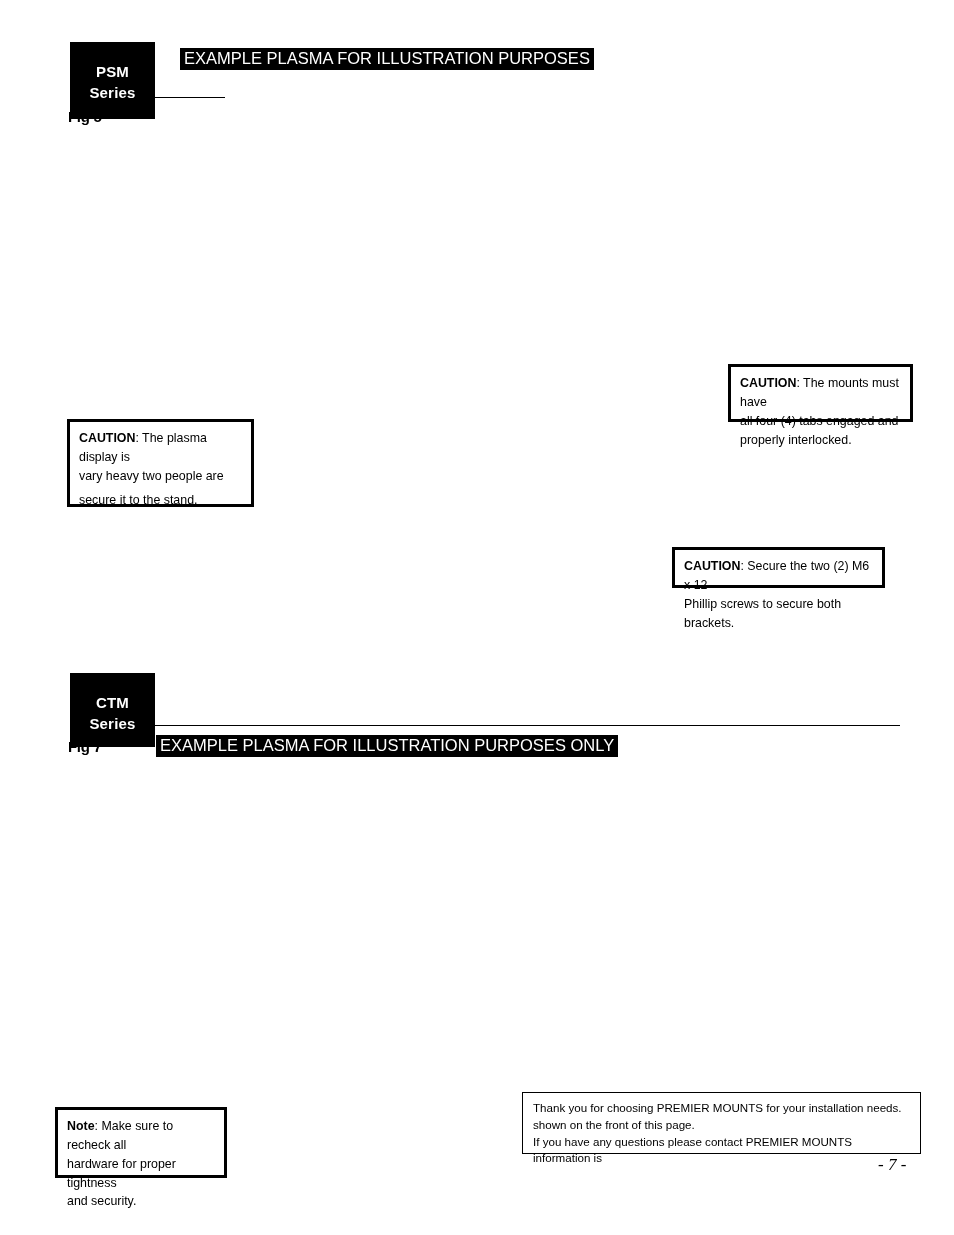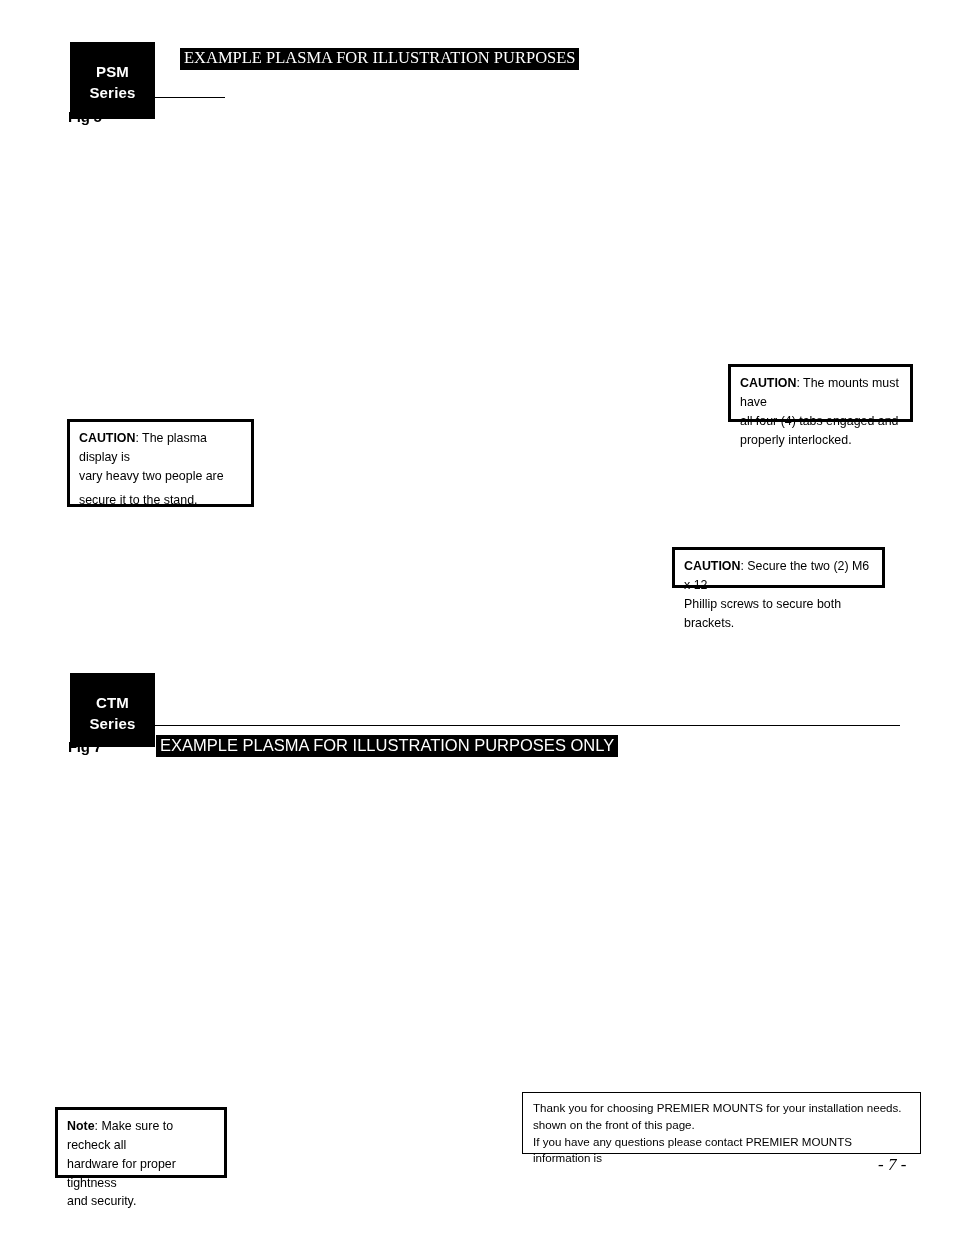--- a/index.html
+++ b/index.html
@@ -23,21 +23,21 @@
 </head>
 <body>
 
 <div class="page">
 
   <div class="abs series-tag" style="left:70px;top:42px;width:85px;height:57px;">
     <div>PSM</div>
     <div>Series</div>
   </div>
   <div class="abs rule" style="left:155px;top:97px;width:70px;"></div>
-  <div class="abs banner" style="left:180px;top:48px;font-family:Liberation Serif, serif;">EXAMPLE PLASMA FOR ILLUSTRATION PURPOSES</div>
+  <div class="abs banner" style="left:180px;top:48px;">EXAMPLE PLASMA FOR ILLUSTRATION PURPOSES</div>
   <div class="abs fig" style="left:68px;top:108px;">Fig 5</div>
 
   <div class="abs series-tag" style="left:70px;top:673px;width:85px;height:54px;">
     <div>CTM</div>
     <div>Series</div>
   </div>
   <div class="abs rule" style="left:155px;top:725px;width:745px;"></div>
   <div class="abs banner" style="left:156px;top:735px;">EXAMPLE PLASMA FOR ILLUSTRATION PURPOSES ONLY</div>
   <div class="abs fig" style="left:68px;top:738px;">Fig 7</div>
 

